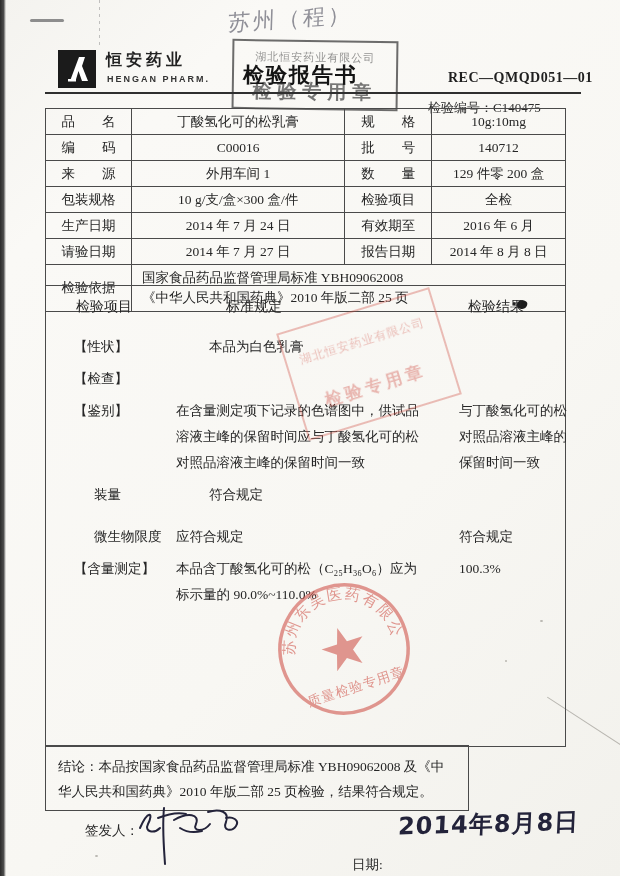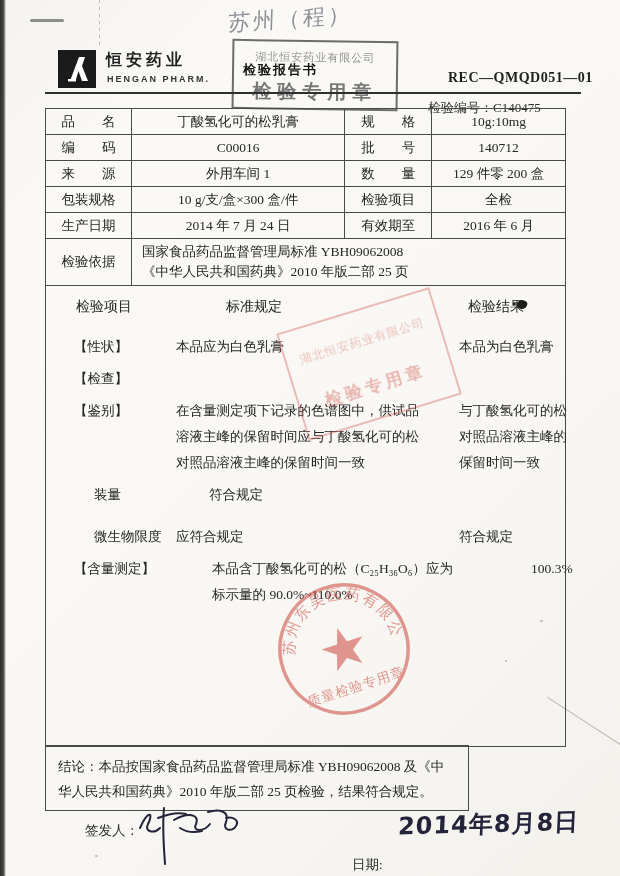--- a/index.html
+++ b/index.html
@@ -39,21 +39,21 @@
   .report-no{position:absolute;left:428px;top:99px;font-size:13px;color:#2c2c2c;}
 
   
   .title-stamp{position:absolute;left:232px;top:40px;width:162px;height:66px;
     border:2px solid rgba(60,60,60,.75);transform:rotate(.8deg);}
   .title-stamp .l1{position:absolute;left:0;top:8px;width:100%;text-align:center;font-size:11px;
     color:rgba(90,90,90,.65);letter-spacing:1px;white-space:nowrap;}
   .title-stamp .l2{position:absolute;left:0;bottom:3px;width:100%;text-align:center;font-size:19px;
     color:rgba(85,85,85,.8);letter-spacing:6px;font-weight:bold;white-space:nowrap;}
   .page-title{position:absolute;left:243px;top:61px;font-family:"Liberation Sans","DejaVu Sans",sans-serif;
-    font-weight:bold;font-size:13px;letter-spacing:2px;color:#141414;}
+    font-weight:bold;font-size:21px;letter-spacing:2px;color:#141414;}
 
   
   table.info{position:absolute;left:45px;top:108px;width:521px;border-collapse:collapse;
     font-size:13.5px;color:#262626;}
   table.info td{border:1px solid #4a4a4a;padding:3px 4px;height:19px;text-align:center;}
   table.info td.lab{white-space:pre;}
   table.info td.basis{text-align:left;padding-left:10px;line-height:20px;}
 
   
   .results-box{position:absolute;left:45px;top:285px;width:519px;height:460px;border:1px solid #4a4a4a;}
@@ -156,40 +156,45 @@
       <td class="lab">检验项目</td>
       <td>全检</td>
     </tr>
     <tr>
       <td class="lab">生产日期</td>
       <td>2014 年 7 月 24 日</td>
       <td class="lab">有效期至</td>
       <td>2016 年 6 月</td>
     </tr>
     <tr>
+      <td class="lab">请验日期</td>
+      <td>2014 年 7 月 27 日</td>
+      <td class="lab">报告日期</td>
+      <td>2014 年 8 月 8 日</td>
+    </tr>
+    <tr>
       <td class="lab">检验依据</td>
       <td class="basis" colspan="3">
         <div>国家食品药品监督管理局标准  YBH09062008</div>
         <div>《中华人民共和国药典》2010 年版二部 25 页</div>
       </td>
     </tr>
   </tbody>
     </table>
 
   <div class="results-box">
     <div class="res-head">
       <span style="left:30px;">检验项目</span>
       <span style="left:180px;">标准规定</span>
       <span style="left:422px;">检验结果</span>
     </div>
 
     <div class="res-rows">
       <div class="res-row">
         <div class="c-item">【性状】</div>
-        <div class="c-std">本品应为白色乳膏</div>
         <div class="c-res">本品为白色乳膏</div>
       </div>
       <div class="res-row">
         <div class="c-item">【检查】</div>
         <div class="c-std"></div>
         <div class="c-res"></div>
       </div>
       <div class="res-row">
         <div class="c-item">【鉴别】</div>
         <div class="c-std">在含量测定项下记录的色谱图中，供试品溶液主峰的保留时间应与丁酸氢化可的松对照品溶液主峰的保留时间一致</div>
@@ -197,21 +202,21 @@
       </div>
       <div class="res-row indent">
         <div class="c-item">装量</div>
         <div class="c-res">符合规定</div>
       </div>
       <div class="res-row indent" style="margin-top:16px;">
         <div class="c-item" style="white-space:nowrap;">微生物限度</div>
         <div class="c-std">应符合规定</div>
         <div class="c-res">符合规定</div>
       </div>
-      <div class="res-row" style="margin-top:4px;gap:36px;">
+      <div class="res-row" style="margin-top:4px;">
         <div class="c-item" style="white-space:nowrap;">【含量测定】</div>
         <div class="c-std">本品含丁酸氢化可的松（C₂₅H₃₆O₆）应为标示量的 90.0%~110.0%</div>
         <div class="c-res">100.3%</div>
       </div>
     </div>
 
     <div class="red-rect-stamp">
       <div class="r1">湖北恒安药业有限公司</div>
       <div class="r2">检验专用章</div>
     </div>

